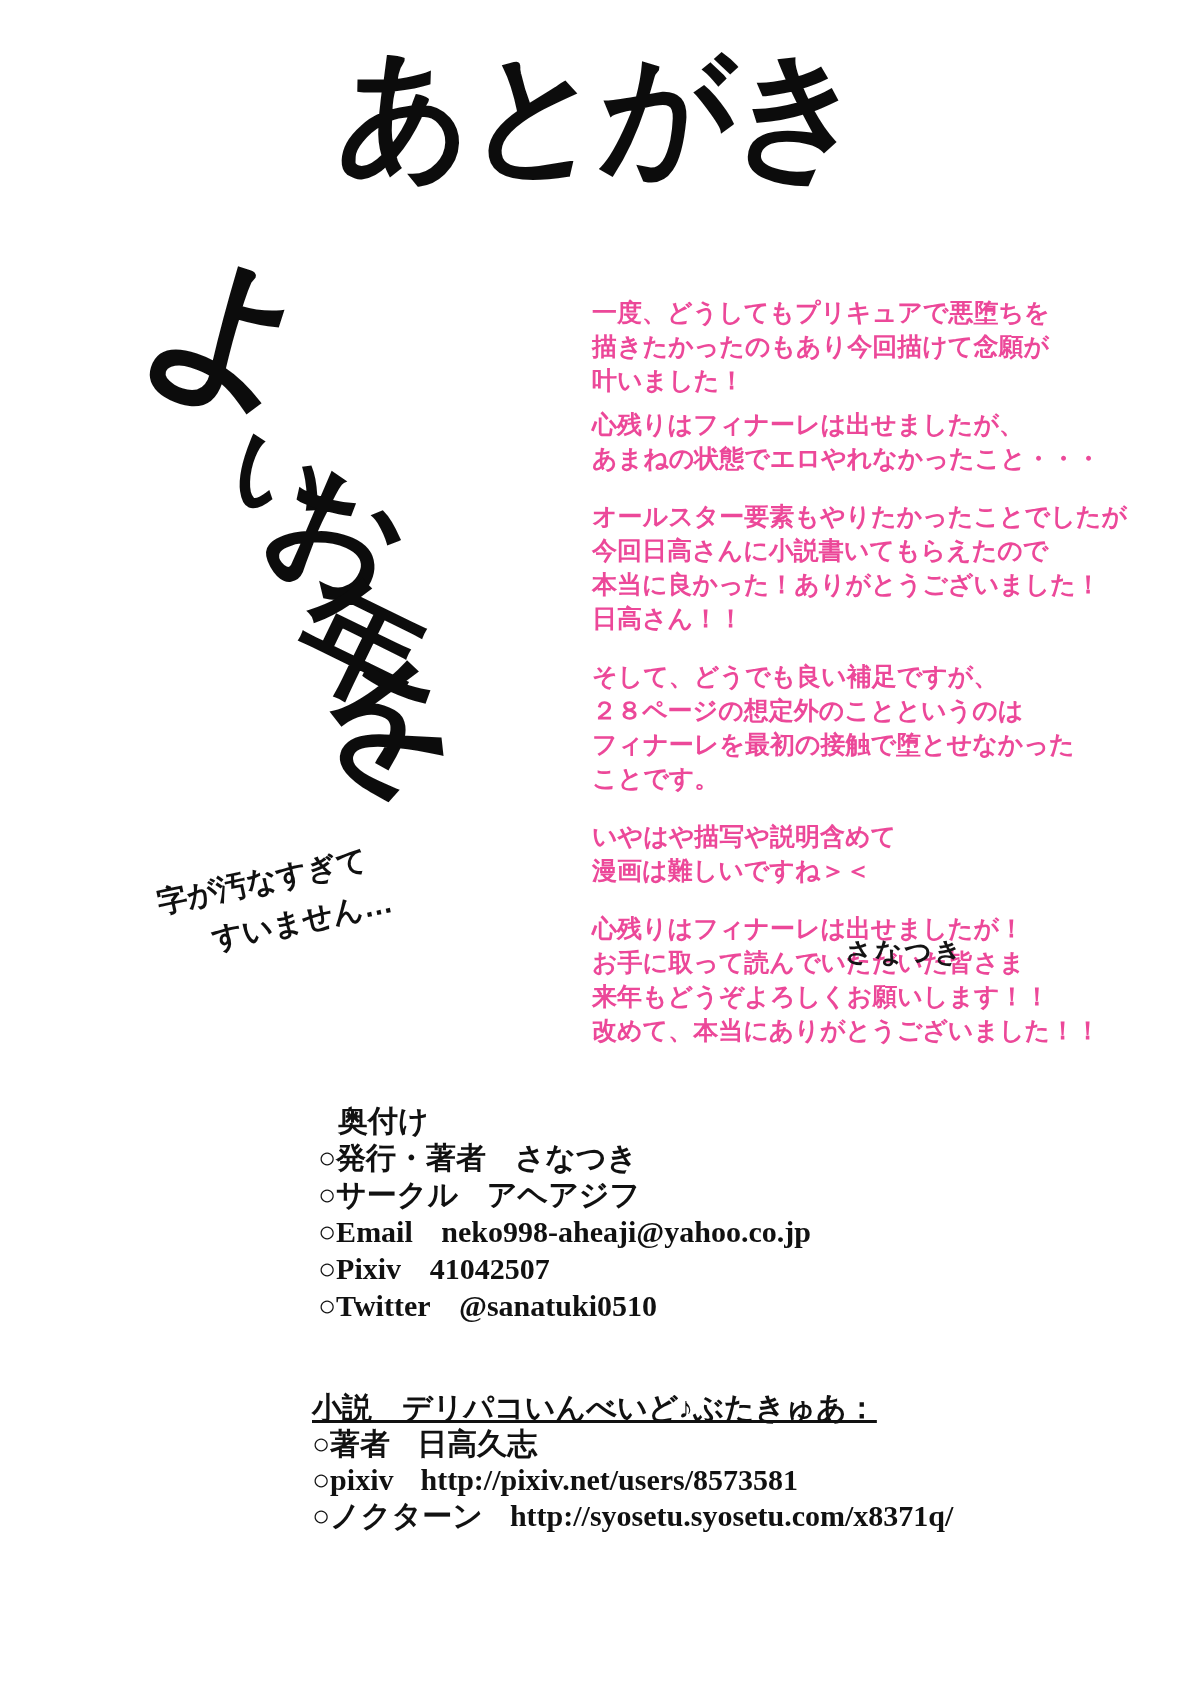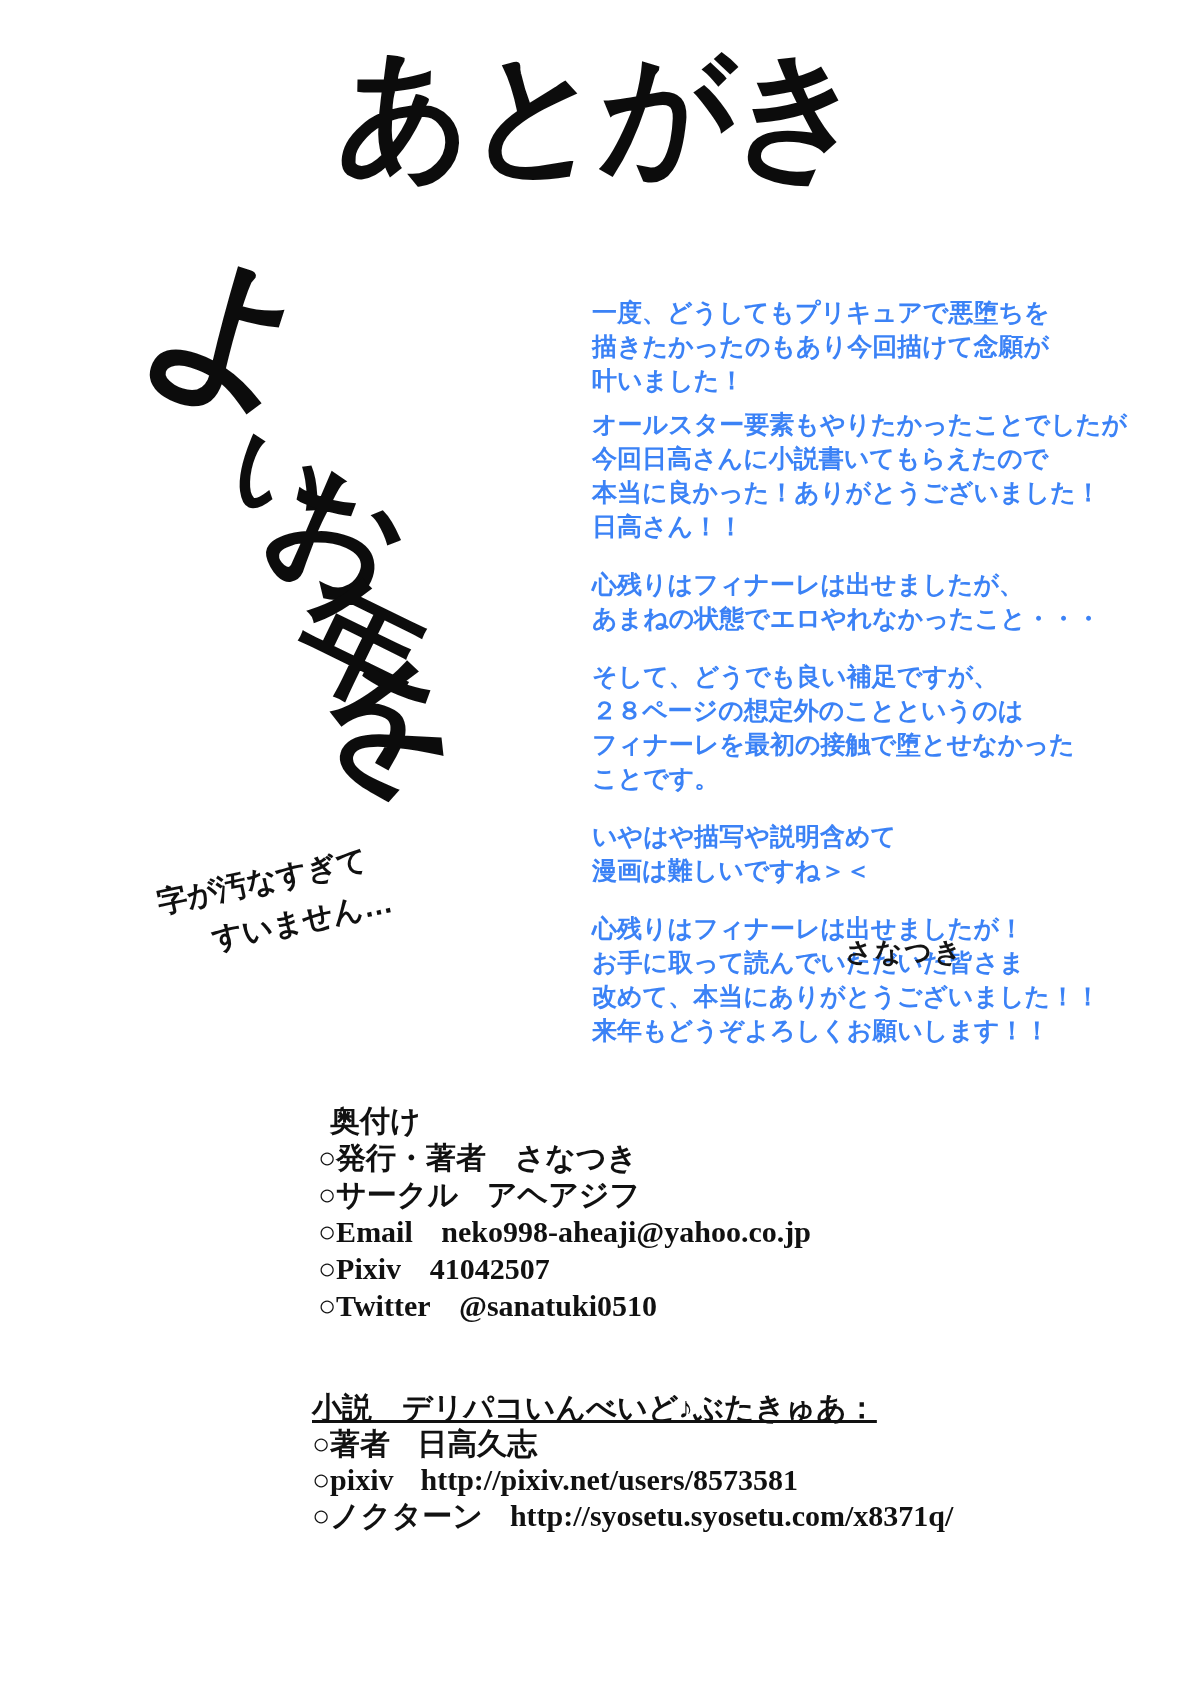--- a/index.html
+++ b/index.html
@@ -57,21 +57,21 @@
   }
   .hand-note .l2{display:block;margin-left:46px;}
 
   
   .afterword{
     position:absolute;
     left:592px;top:296px;width:440px;
     font-size:25px;
     line-height:34px;
     font-weight:600;
-    color:#3b82f6;
+    color:#ec4899;
   }
   .afterword p{margin:0 0 24px 0;}
   .afterword p.tight{margin-bottom:10px;}
   .afterword .line{display:block;white-space:nowrap;}
 
   .signature{
     position:absolute;
     left:845px;top:934px;
     font-size:27px;
     font-weight:600;
@@ -81,21 +81,21 @@
 
   
   .colophon{
     position:absolute;
     left:318px;top:1102px;
     font-size:30px;
     font-weight:600;
     line-height:37px;
     color:#111;
   }
-  .colophon .heading{margin-left:12px;margin-bottom:0;}
+  .colophon .heading{margin-left:20px;margin-bottom:0;}
   .col-line{white-space:nowrap;}
   .col-line .val{margin-left:0.95em;}
 
   
   .novel{
     position:absolute;
     left:312px;top:1390px;
     font-size:30px;
     font-weight:600;
     line-height:36px;
@@ -124,44 +124,44 @@
     <span class="l2">すいません…</span>
   </div>
 
   <div class="afterword">
     <p class="tight">
       <span class="line">一度、どうしてもプリキュアで悪堕ちを</span>
       <span class="line">描きたかったのもあり今回描けて念願が</span>
       <span class="line">叶いました！</span>
     </p>
     <p>
+      <span class="line">心残りはフィナーレは出せましたが、</span>
+      <span class="line">あまねの状態でエロやれなかったこと・・・</span>
+    </p>
+    <p>
       <span class="line">オールスター要素もやりたかったことでしたが</span>
       <span class="line">今回日高さんに小説書いてもらえたので</span>
       <span class="line">本当に良かった！ありがとうございました！</span>
       <span class="line">日高さん！！</span>
-    </p>
-    <p>
-      <span class="line">心残りはフィナーレは出せましたが、</span>
-      <span class="line">あまねの状態でエロやれなかったこと・・・</span>
     </p>
     <p>
       <span class="line">そして、どうでも良い補足ですが、</span>
       <span class="line">２８ページの想定外のことというのは</span>
       <span class="line">フィナーレを最初の接触で堕とせなかった</span>
       <span class="line">ことです。</span>
     </p>
     <p>
       <span class="line">いやはや描写や説明含めて</span>
       <span class="line">漫画は難しいですね＞＜</span>
     </p>
     <p>
       <span class="line">心残りはフィナーレは出せましたが！</span>
       <span class="line">お手に取って読んでいただいた皆さま</span>
+      <span class="line">来年もどうぞよろしくお願いします！！</span>
       <span class="line">改めて、本当にありがとうございました！！</span>
-      <span class="line">来年もどうぞよろしくお願いします！！</span>
     </p>
   </div>
 
   <div class="signature">さなつき</div>
 
   <div class="colophon">
     <div class="heading">奥付け</div>
     <div class="col-line">
       <span class="lbl">○発行・著者</span><span class="val">さなつき</span>
     </div>

